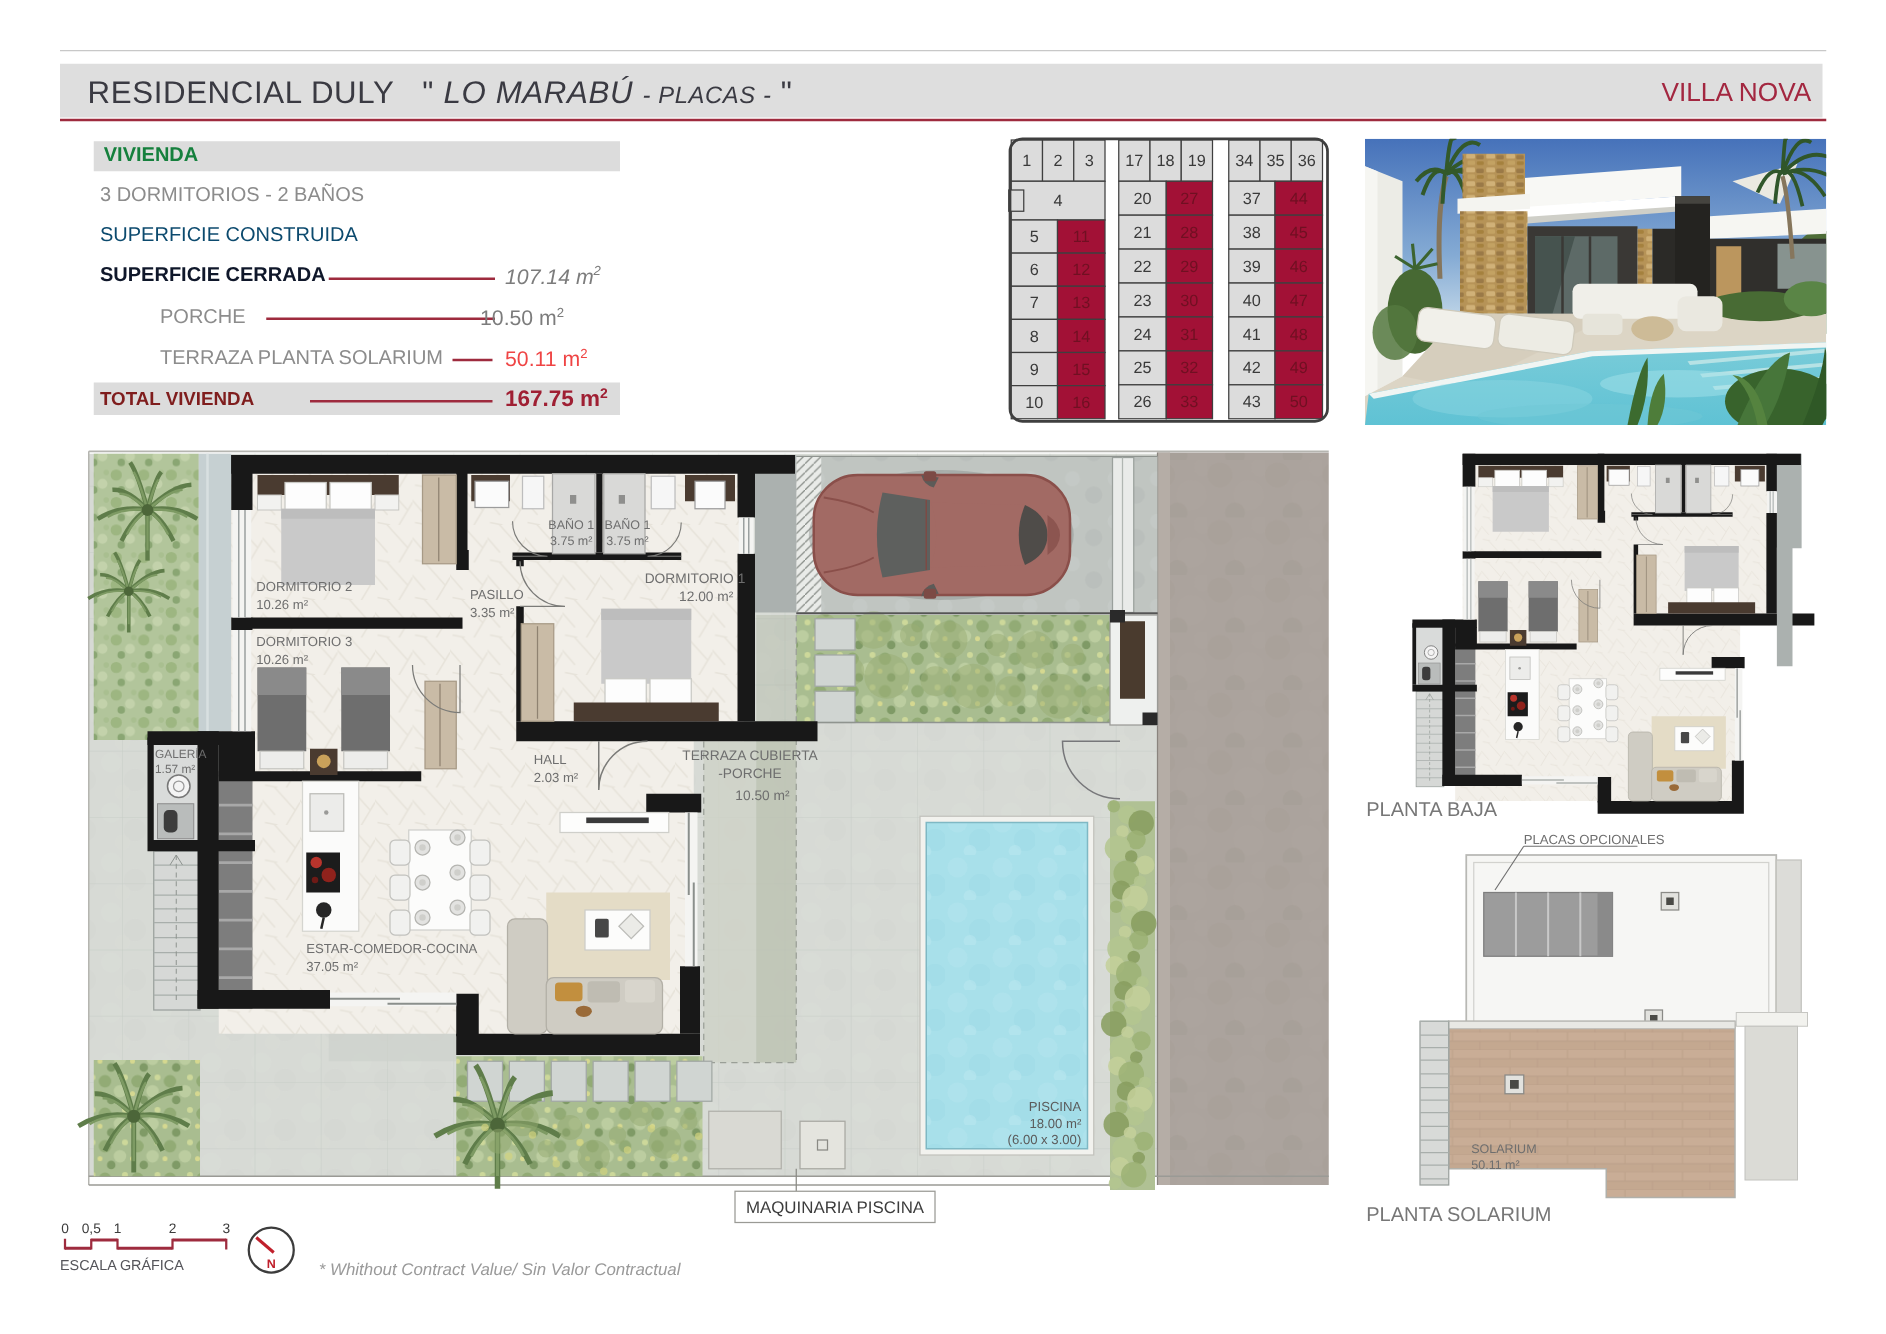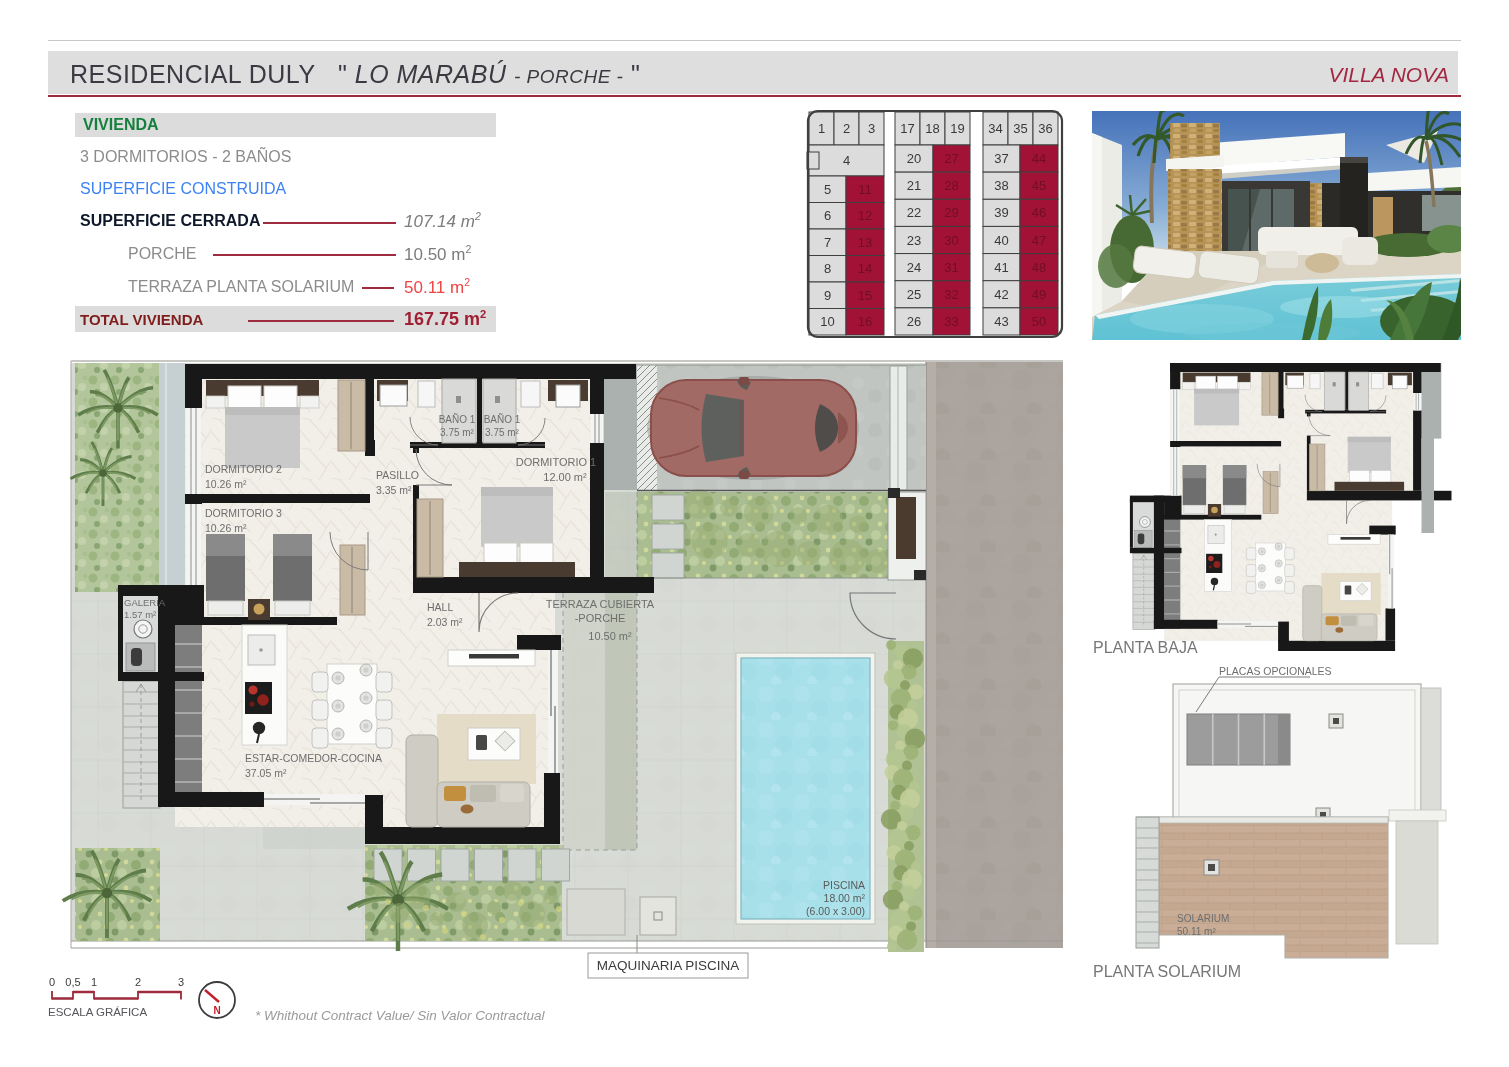--- a/index.html
+++ b/index.html
@@ -5,40 +5,40 @@
 body{width:1509px;height:1067px;position:relative;overflow:hidden;
  font-family:"Liberation Sans",sans-serif;}
 .abs{position:absolute;}
 sup{font-size:62%;vertical-align:super;line-height:0;}
 </style></head><body>
 
 <div class="abs" style="left:48px;top:40px;width:1413px;height:1px;background:#c8c8c8;"></div>
 
 <div class="abs" style="left:48px;top:51px;width:1410px;height:43px;background:#dedede;"></div>
 
-<div class="abs" style="left:70px;top:60px;font-size:25px;color:#3a3a42;letter-spacing:0.5px;">RESIDENCIAL DULY&nbsp;&nbsp; "<i>&nbsp;LO MARABÚ <span style="font-size:19px;">- PORCHE -</span>&nbsp;</i>"</div>
-
-<div class="abs" style="left:1249px;top:63px;width:200px;text-align:right;font-size:21px;font-style:italic;color:#a32740;">VILLA NOVA</div>
+<div class="abs" style="left:70px;top:60px;font-size:25px;color:#3a3a42;letter-spacing:0.5px;">RESIDENCIAL DULY&nbsp;&nbsp; "<i>&nbsp;LO MARABÚ <span style="font-size:19px;">- PLACAS -</span>&nbsp;</i>"</div>
+
+<div class="abs" style="left:1249px;top:63px;width:200px;text-align:right;font-size:21px;color:#a32740;">VILLA NOVA</div>
 
 <div class="abs" style="left:48px;top:95px;width:1413px;height:2px;background:#9e2b3e;"></div>
 
 <div class="abs" style="left:75px;top:113px;width:421px;height:24px;background:#dcdcdc;"></div>
 <div class="abs" style="left:83px;top:116px;font-size:16px;font-weight:bold;color:#15803d;">VIVIENDA</div>
 
 <div class="abs" style="left:80px;top:148px;font-size:16px;color:#8c8c8c;">3 DORMITORIOS - 2 BAÑOS</div>
 
-<div class="abs" style="left:80px;top:180px;font-size:16px;color:#3b82f6;">SUPERFICIE CONSTRUIDA</div>
+<div class="abs" style="left:80px;top:180px;font-size:16px;color:#0c4a6e;">SUPERFICIE CONSTRUIDA</div>
 
 <div class="abs" style="left:80px;top:212px;font-size:16px;font-weight:bold;color:#0f172a;">SUPERFICIE CERRADA</div>
 <div class="abs" style="left:263px;top:222px;width:133px;height:1.8px;background:#9e2b3e;"></div>
 <div class="abs" style="left:404px;top:212px;font-size:17px;color:#7c7c7c;font-style:italic;">107.14 m<sup>2</sup></div>
 
 <div class="abs" style="left:128px;top:245px;font-size:16px;color:#8c8c8c;">PORCHE</div>
 <div class="abs" style="left:213px;top:254px;width:183px;height:1.8px;background:#9e2b3e;"></div>
-<div class="abs" style="left:404px;top:245px;font-size:17px;color:#7c7c7c;">10.50 m<sup>2</sup></div>
+<div class="abs" style="left:384px;top:245px;font-size:17px;color:#7c7c7c;">10.50 m<sup>2</sup></div>
 
 <div class="abs" style="left:128px;top:278px;font-size:16px;color:#8c8c8c;">TERRAZA PLANTA SOLARIUM</div>
 <div class="abs" style="left:362px;top:287px;width:32px;height:1.8px;background:#9e2b3e;"></div>
 <div class="abs" style="left:404px;top:278px;font-size:17px;color:#ef4444;">50.11 m<sup>2</sup></div>
 
 <div class="abs" style="left:75px;top:306px;width:421px;height:26px;background:#dcdcdc;"></div>
 <div class="abs" style="left:80px;top:311px;font-size:15px;font-weight:bold;color:#7f1d1d;">TOTAL VIVIENDA</div>
 <div class="abs" style="left:248px;top:320px;width:146px;height:2px;background:#9e2b3e;"></div>
 <div class="abs" style="left:404px;top:309px;font-size:18px;font-weight:bold;color:#9f1f33;">167.75 m<sup>2</sup></div>
 <svg class="abs" style="left:806px;top:109px;" width="258" height="230" viewBox="0 0 258 230">

